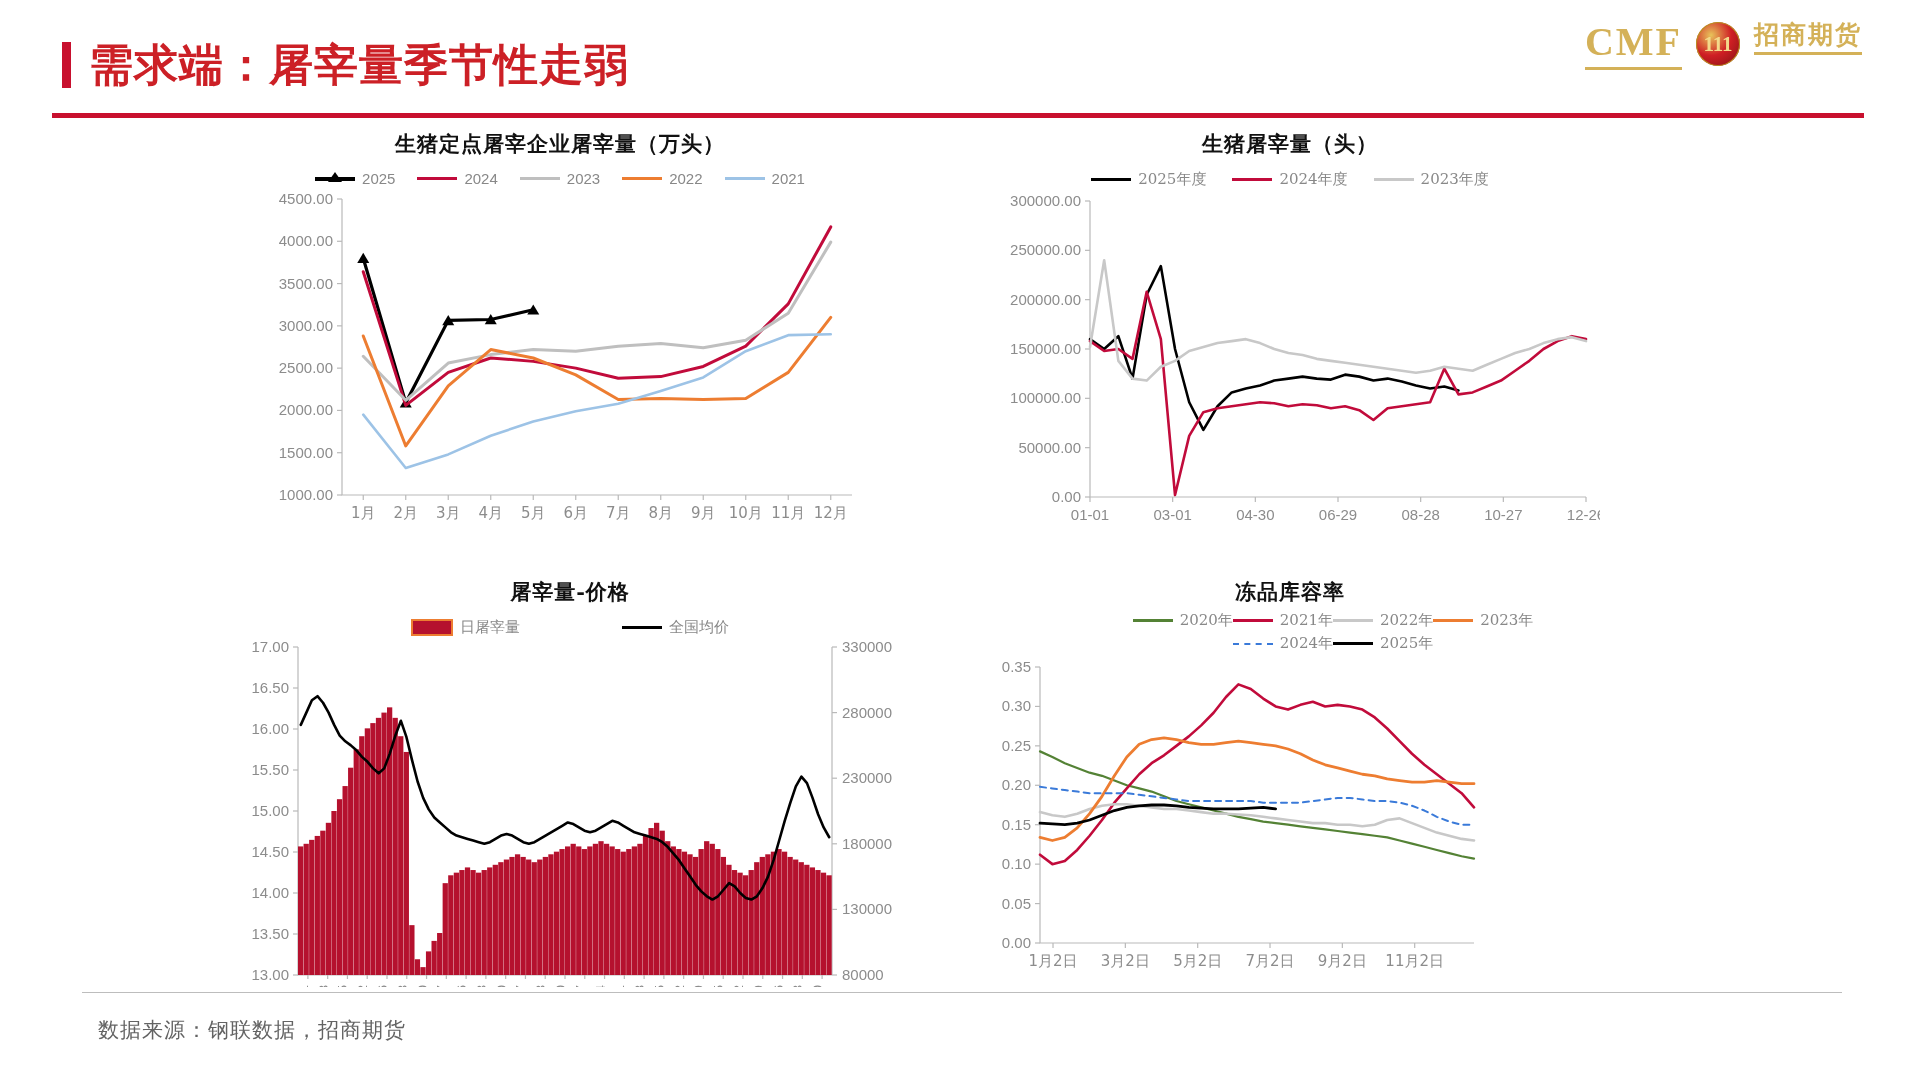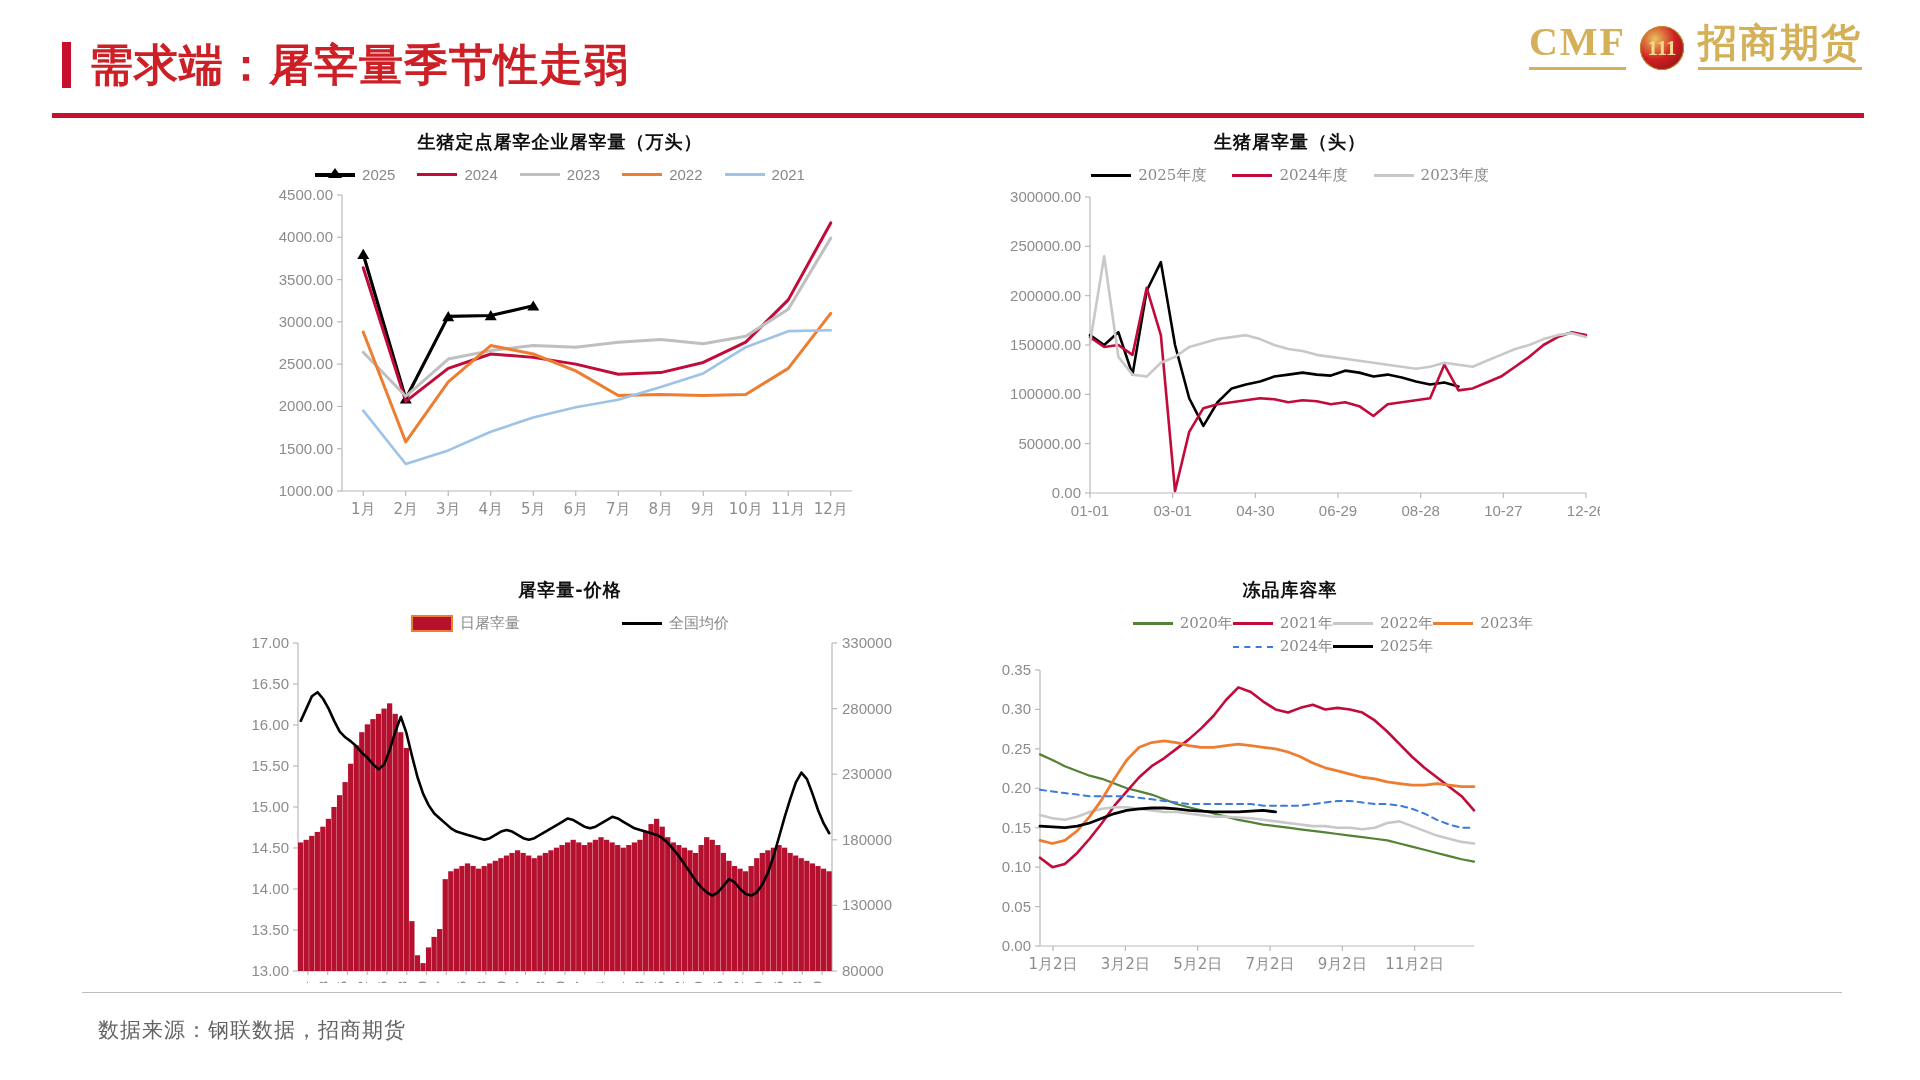--- a/index.html
+++ b/index.html
@@ -12,45 +12,45 @@
 
   
   .header{position:absolute;left:0;top:0;width:1920px;height:120px;}
   .title-bar{position:absolute;left:62px;top:42px;display:flex;align-items:center;gap:18px;}
   .title-tick{width:9px;height:46px;background:#c8102e;display:inline-block;}
   .page-title{
     font-family:"DejaVu Sans",sans-serif;
     font-size:44px;font-weight:bold;color:#cc2026;letter-spacing:1px;
     white-space:nowrap;line-height:1;
   }
-  .logo{position:absolute;right:58px;top:22px;display:flex;align-items:flex-end;gap:14px;}
+  .logo{position:absolute;right:58px;top:22px;display:flex;align-items:flex-start;gap:14px;}
   .logo-cmf{
     font-family:"Liberation Serif","DejaVu Serif",serif;
     font-size:40px;font-weight:bold;color:#d4b158;letter-spacing:2px;
     border-bottom:3px solid #d4b158;padding-bottom:5px;line-height:1;
   }
   .logo-emblem{
     width:44px;height:44px;border-radius:50%;
     background:radial-gradient(circle at 34% 30%,#e8c35a 0%,#cf1f24 48%,#7d1013 100%);
     position:relative;display:flex;align-items:center;justify-content:center;
     font-family:Liberation Serif, serif;font-size:21px;color:#f3d98a;font-weight:bold;
     box-shadow:0 0 0 1px #b8911f inset;
   }
   .logo-cn{
     font-family:"DejaVu Serif",serif;
-    font-size:39px;font-weight:bold;color:#d4b158;letter-spacing:2px;
+    font-size:25px;font-weight:bold;color:#d4b158;letter-spacing:2px;
     border-bottom:3px solid #d4b158;padding-bottom:5px;line-height:1;
   }
   .header-rule{position:absolute;left:52px;top:113px;width:1812px;height:5px;background:#c8102e;}
 
   
   .chart-box{position:absolute;}
   .chart-title{
     font-family:"DejaVu Serif",serif;
-    font-weight:bold;color:#111;text-align:center;font-size:18px;letter-spacing:1px;
+    font-weight:bold;color:#111;text-align:center;font-size:21px;letter-spacing:1px;
   }
   .legend{display:flex;justify-content:center;align-items:center;flex-wrap:wrap;}
   .legend-item{display:flex;align-items:center;gap:7px;}
   .legend-key{display:inline-block;}
   .legend-label{font-family:"DejaVu Serif",serif;font-size:15px;color:#888;white-space:nowrap;}
   .legend-label.sans{font-family:"Liberation Sans",sans-serif;}
 
   svg{display:block;}
   .tick-text{font-family:"Liberation Sans",sans-serif;font-size:15px;fill:#8c8c8c;}
   .tick-text.cjk{font-family:"DejaVu Sans",sans-serif;font-size:15px;}
@@ -411,21 +411,21 @@
         <text x="552.5555555555557" y="348" class="tick-text tick-small" text-anchor="end" transform="rotate(-90 552.5555555555557 348)">2025/6/26</text>
         <line x1="572.3333333333333" y1="338" x2="572.3333333333333" y2="342" class="tickmark"></line>
         <text x="572.3333333333333" y="348" class="tick-text tick-small" text-anchor="end" transform="rotate(-90 572.3333333333333 348)">2025/7/3</text>
         <line x1="592.1111111111111" y1="338" x2="592.1111111111111" y2="342" class="tickmark"></line>
         <text x="592.1111111111111" y="348" class="tick-text tick-small" text-anchor="end" transform="rotate(-90 592.1111111111111 348)">2025/7/10</text>
       </svg>
   </div>
 
   <div class="chart-box" style="left:980px;top:578px;width:620px;height:420px;">
     <div class="chart-title">冻品库容率</div>
-    <div class="legend" id="lg4" style="margin-top:12px;row-gap:4px;width:470px;margin-left:118px;">
+    <div class="legend" id="lg4" style="margin-top:5px;row-gap:4px;width:470px;margin-left:118px;">
         <div class="legend-item">
           <span class="legend-key" style="width: 40px; height: 3.5px; background: rgb(84, 130, 53); position: relative;"></span>
           <span class="legend-label">2020年</span>
         </div>
         <div class="legend-item">
           <span class="legend-key" style="width: 40px; height: 3.5px; background: rgb(193, 11, 59); position: relative;"></span>
           <span class="legend-label">2021年</span>
         </div>
         <div class="legend-item">
           <span class="legend-key" style="width: 40px; height: 3.5px; background: rgb(200, 200, 200); position: relative;"></span>

